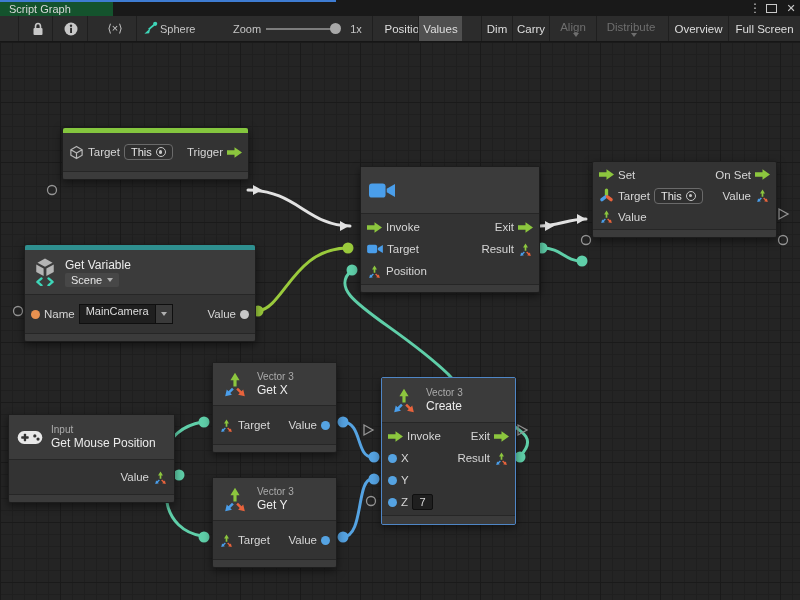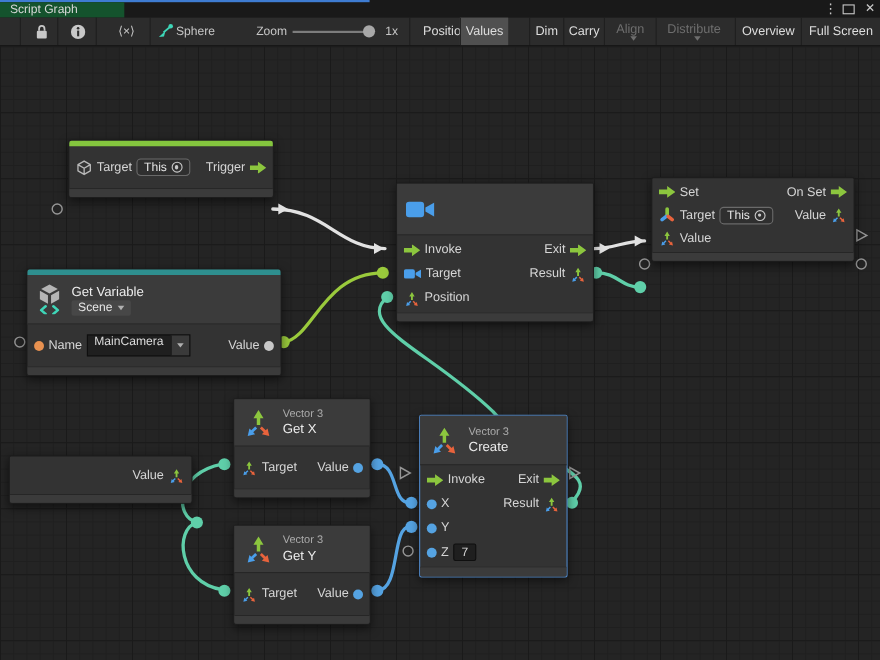--- a/index.html
+++ b/index.html
@@ -462,20 +462,29 @@
       <div class="row">
         <span class="pdot" style="background:#55A3E2"></span>
         <span>Z</span>
         <span class="zbox">7</span>
       </div>
     </div>
     <div class="ftr" style="height:8px"></div>
   </div>
 
   <div class="node" style="left:8px;top:414px;width:165px">
+    <div class="hdr" style="height:34px;box-sizing:content-box;padding-top:5px;padding-bottom:5px">
+      <svg class="ic" width="26" height="15">
+          <use href="#sym-pad"></use>
+        </svg>
+      <div class="hcol">
+        <span class="ncat">Input</span>
+        <span class="ntitle">Get Mouse Position</span>
+      </div>
+    </div>
     <div class="rows">
       <div class="row" style="height:30px">
         <span class="sp"></span>
         <span>Value</span>
         <svg class="ic" width="15" height="15">
             <use href="#sym-v3"></use>
           </svg>
       </div>
     </div>
     <div class="ftr"></div>

